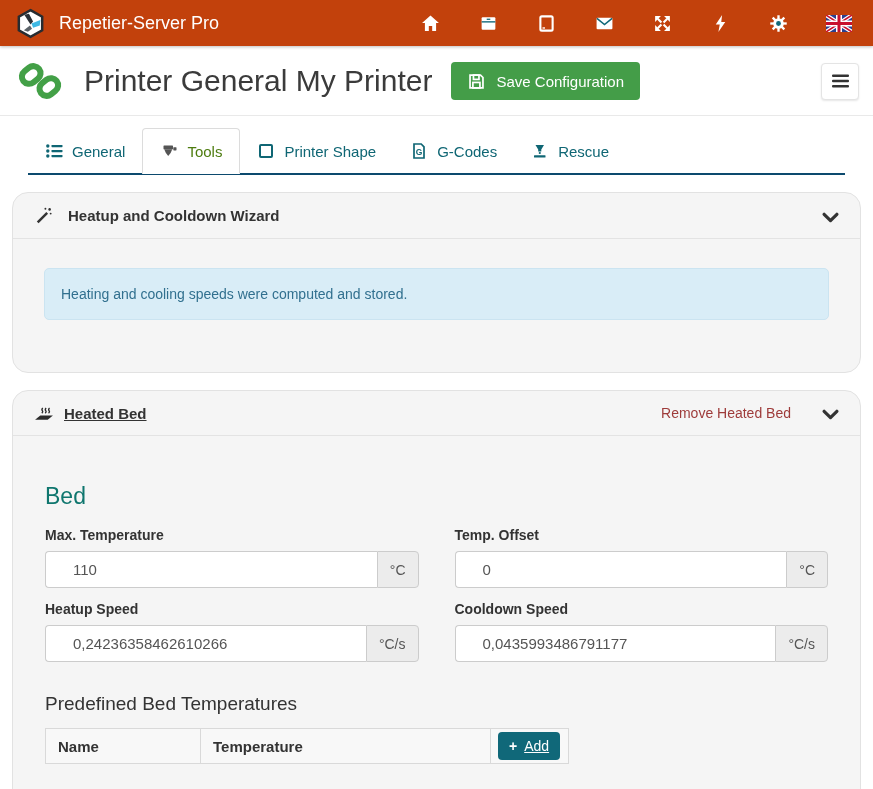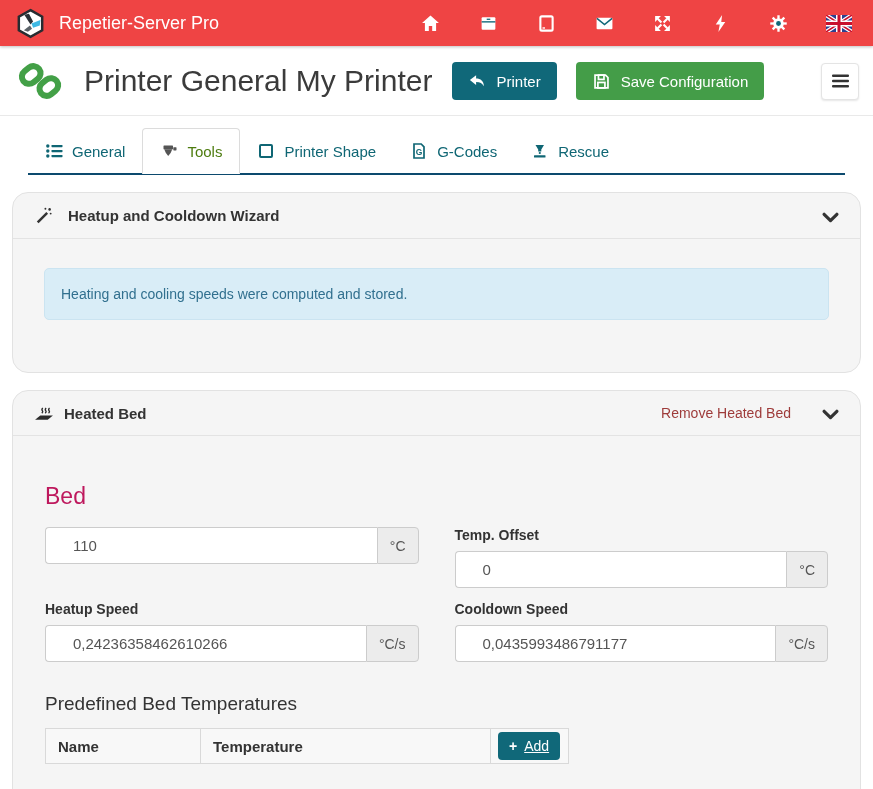--- a/index.html
+++ b/index.html
@@ -1,20 +1,20 @@
 <!DOCTYPE html>
 <html><head>
 <meta charset="utf-8">
 <style>
   * { box-sizing: border-box; }
   html,body { margin:0; padding:0; background:#fff; font-family:"Liberation Sans", sans-serif; }
   body { width:873px; height:789px; overflow:hidden; }
 
   
-  .navbar { height:46px; background:#ef4444; display:flex; align-items:center; padding:0 15px; box-shadow:0 1px 3px rgba(0,0,0,.25); }
+  .navbar { height:46px; background:#c2410c; display:flex; align-items:center; padding:0 15px; box-shadow:0 1px 3px rgba(0,0,0,.25); }
   .brand { display:flex; align-items:center; gap:13px; color:#fff; font-size:18px; font-weight:500; cursor:pointer; }
   .nav-icons { margin-left:auto; display:flex; align-items:center; gap:38px; padding-right:6px; }
   .nav-icon { width:20px; height:20px; display:flex; align-items:center; justify-content:center; cursor:pointer; }
   .nav-icon svg { width:19px; height:19px; }
   .flag { width:26px; height:17px; cursor:pointer; }
 
   
   .page-header { display:flex; align-items:center; padding:13px 14px 12px 18px; border-bottom:1px solid #e9e9e9; margin:0 0 0 0; }
   .chain { width:44px; height:44px; flex:0 0 auto; }
   .page-title { font-size:30px; font-weight:500; color:#3b3b3b; margin:0 0 0 22px; white-space:nowrap; }
@@ -35,21 +35,21 @@
   .panel-header { display:flex; align-items:center; gap:15px; padding:13px 21px; border-bottom:1px solid #e3e3e3; cursor:pointer; }
   .panel-title { font-size:15px; font-weight:bold; color:#333; }
   .ph-spacer { flex:1; }
   .remove-link { color:#9e3b3a; font-size:14px; margin-right:16px; cursor:pointer; text-decoration:none; }
   .chevron { width:17px; height:12px; }
 
   .panel-body-wizard { padding:29px 31px 52px 31px; }
   .alert-info { background:#d9edf7; border:1px solid #cbe4f1; border-radius:5px; padding:17px 16px; color:#31708f; font-size:14px; }
 
   .panel-body-bed { padding:2px 32px 47px 32px; }
-  .section-title { font-size:23px; font-weight:500; color:#be185d; margin:45px 0 4px 0; }
+  .section-title { font-size:23px; font-weight:500; color:#0f766e; margin:45px 0 4px 0; }
   .grid2 { display:grid; grid-template-columns:1fr 1fr; column-gap:36px; }
   .field { margin-top:13px; }
   .field-label { display:block; font-weight:bold; font-size:14px; color:#333; margin-bottom:8px; }
   .input-group { display:flex; }
   .input-group input { flex:1; min-width:0; height:37px; padding:0 27px; font-size:15px; color:#555; border:1px solid #ccc; border-right:none; border-radius:4px 0 0 4px; background:#fff; font-family:inherit; outline:none; }
   .addon { display:flex; align-items:center; padding:0 12px; background:#ececec; border:1px solid #ccc; border-radius:0 4px 4px 0; color:#555; font-size:14px; height:37px; }
 
   .table-title { font-size:19px; font-weight:500; color:#333; margin:31px 0 13px 0; }
   .temp-table { border-collapse:collapse; background:#f8f8f8; }
   .temp-table th { border:1px solid #d9d9d9; text-align:left; font-size:15px; color:#333; padding:8px 12px; font-weight:bold; }
@@ -142,28 +142,20 @@
 <div class="page-header">
   <span class="chain">
     <svg viewBox="0 0 40 40">
       <g stroke="#43a047" stroke-width="5.5" fill="none">
         <rect x="3" y="8" width="18" height="13" rx="6.5" transform="rotate(-38 12 14.5)"></rect>
         <rect x="19" y="19" width="18" height="13" rx="6.5" transform="rotate(-38 28 25.5)"></rect>
       </g>
     </svg>
   </span>
   <h1 class="page-title">Printer General My Printer</h1>
-  <button class="btn btn-printer">
-    <span style="display:flex;">
-      <svg width="18" height="16" viewBox="0 0 19 18">
-          <path d="M8.5 2.5 L1.5 8 L8.5 13.5 V10.2 C13 10.2 15.6 11.8 17.3 15 C17 9.2 13.6 6.3 8.5 6.3 Z" fill="#fff"></path>
-        </svg>
-    </span>
-    <span>Printer</span>
-  </button>
   <button class="btn btn-save">
     <span style="display:flex;">
       <svg width="19" height="19" viewBox="0 0 20 20" fill="none" stroke="#fff" stroke-width="1.8">
         <path d="M3.2 3.2 h11 l2.6 2.6 v11 h-13.6 z"></path>
         <rect x="6.8" y="3.2" width="5.8" height="4.6"></rect>
         <rect x="6.2" y="11" width="7.4" height="5.8"></rect>
       </svg>
     </span>
     <span>Save Configuration</span>
   </button>
@@ -257,34 +249,35 @@
     <span style="display:flex;">
       <svg width="20" height="18" viewBox="0 0 19 17">
         <polygon points="1,15 6,10.8 18,10.8 13,15" fill="#2b2b2b"></polygon>
         <g stroke="#2b2b2b" stroke-width="1.3" fill="none">
           <path d="M7.4 8.6 q1.5-1 .5-2.3 q-1-1.3 .5-2.4"></path>
           <path d="M10.6 8.6 q1.5-1 .5-2.3 q-1-1.3 .5-2.4"></path>
           <path d="M13.8 8.6 q1.5-1 .5-2.3 q-1-1.3 .5-2.4"></path>
         </g>
       </svg>
     </span>
-    <span class="panel-title" style="margin-left:-5px;">Heated Bed</span>
+    <span class="panel-title" style="margin-left:-5px;text-decoration:underline;">Heated Bed</span>
     <span class="ph-spacer"></span>
     <a class="remove-link" href="#">Remove Heated Bed</a>
     <span class="chevron">
       <svg viewBox="0 0 16 10" width="17" height="12">
           <path d="M2 1.5 L8 7.5 L14 1.5" stroke="#333" stroke-width="3" fill="none" stroke-linecap="round" stroke-linejoin="round"></path>
         </svg>
     </span>
   </div>
   <div class="panel-body-bed">
     <div class="section-title">Bed</div>
 
     <div class="grid2">
       <div class="field">
+        <label class="field-label">Max. Temperature</label>
         <div class="input-group">
           <input type="text" value="110" style="">
           <span class="addon">°C</span>
         </div>
       </div>
       <div class="field">
         <label class="field-label">Temp. Offset</label>
         <div class="input-group">
           <input type="text" value="0" style="">
           <span class="addon">°C</span>

